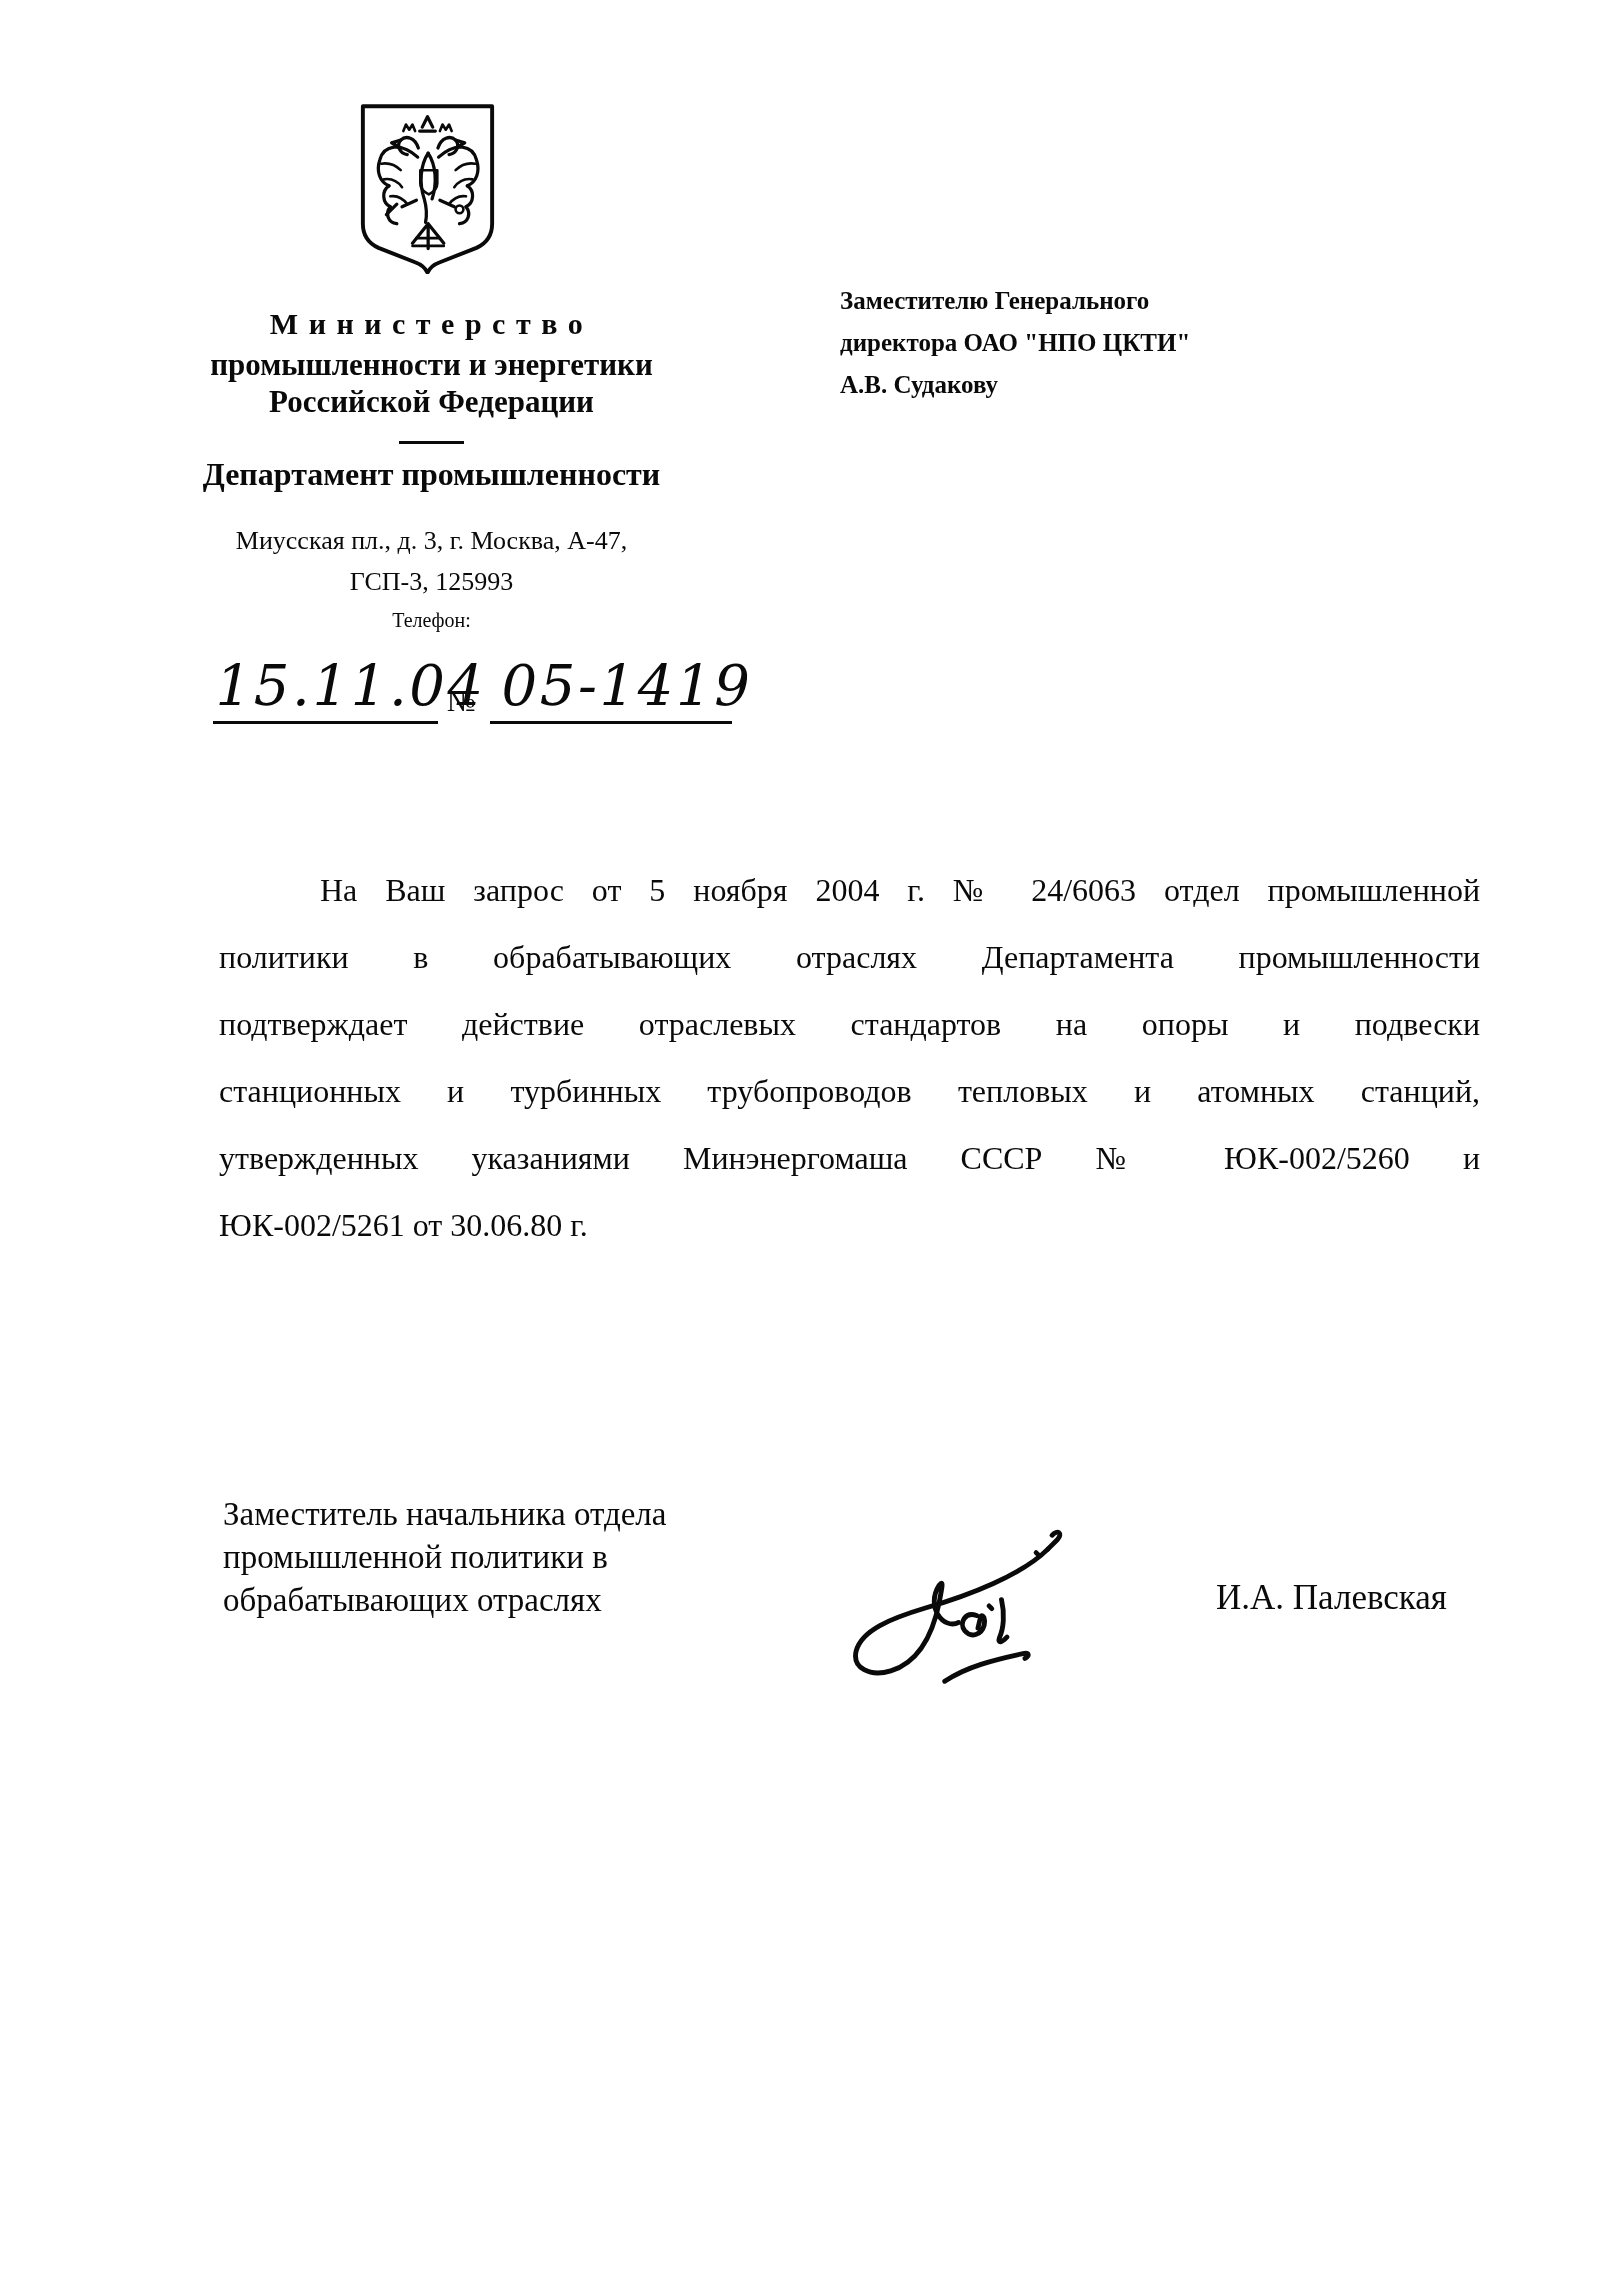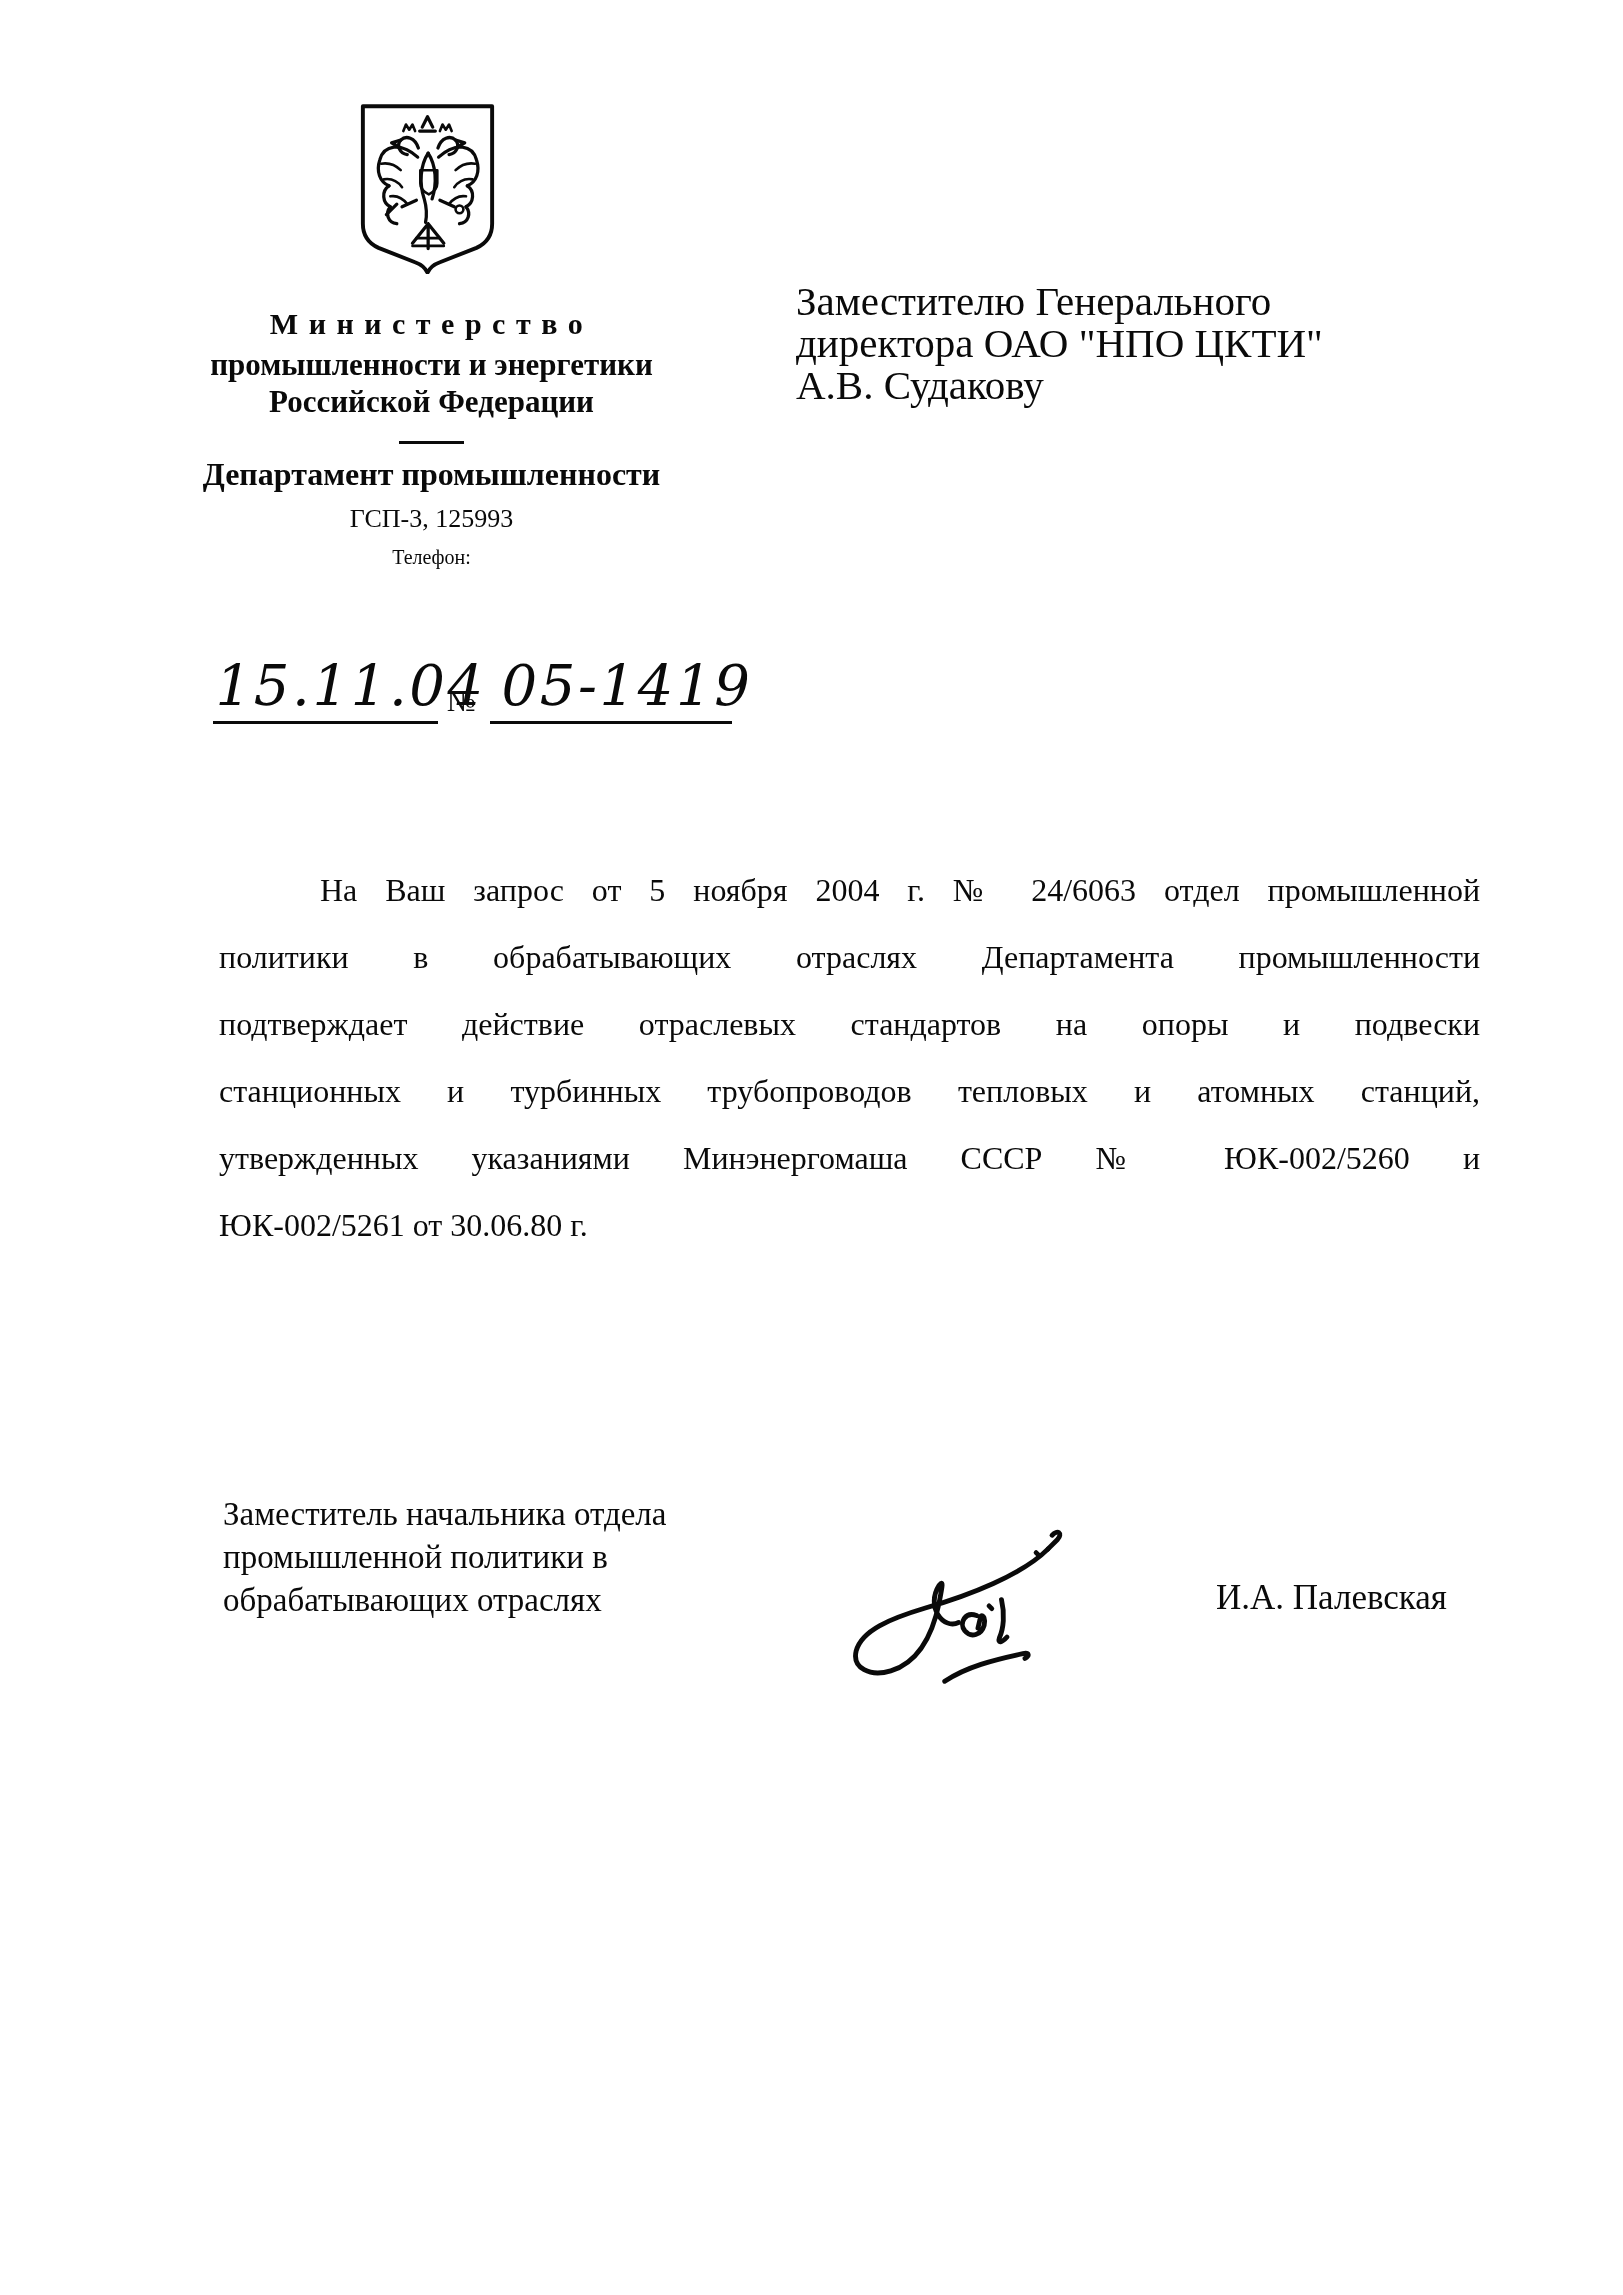--- a/index.html
+++ b/index.html
@@ -89,25 +89,26 @@
   }
   .ref-num {
     width: 230px;
     border-bottom: 3.9px solid #0a0a0a;
     padding: 0 0 2.6px 11.8px;
     margin-left: 14.4px;
   }
   
   .recipient {
     position: absolute;
-    left: 796px;
+    left: 840px;
     top: 280px;
-    font-size: 41px;
+    font-size: 25px;
     line-height: 42px;
     width: 589px;
+    font-weight: bold;
   }
   .recipient-name { }
   
   .body-text {
     position: absolute;
     left: 219px;
     top: 857px;
     width: 1261px;
     font-size: 32px;
   }
@@ -188,20 +189,21 @@
       </g>
     </svg>
   </div>
 
   <div class="org-block">
     <div class="org-line1">Министерство</div>
     <div class="org-line2">промышленности и энергетики</div>
     <div class="org-line3">Российской Федерации</div>
     <hr class="org-divider">
     <div class="org-dept">Департамент промышленности</div>
+    <div class="org-addr1">Миусская пл., д. 3, г. Москва, А-47,</div>
     <div class="org-addr2">ГСП-3, 125993</div>
     <div class="org-phone">Телефон:</div>
   </div>
 
   <div class="recipient">
     <div>Заместителю Генерального</div>
     <div>директора ОАО "НПО ЦКТИ"</div>
     <div class="recipient-name">А.В. Судакову</div>
   </div>
 

